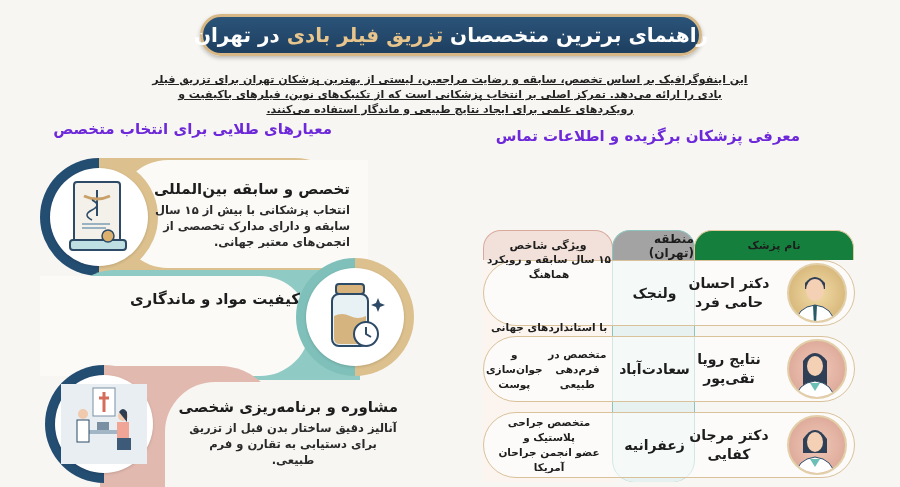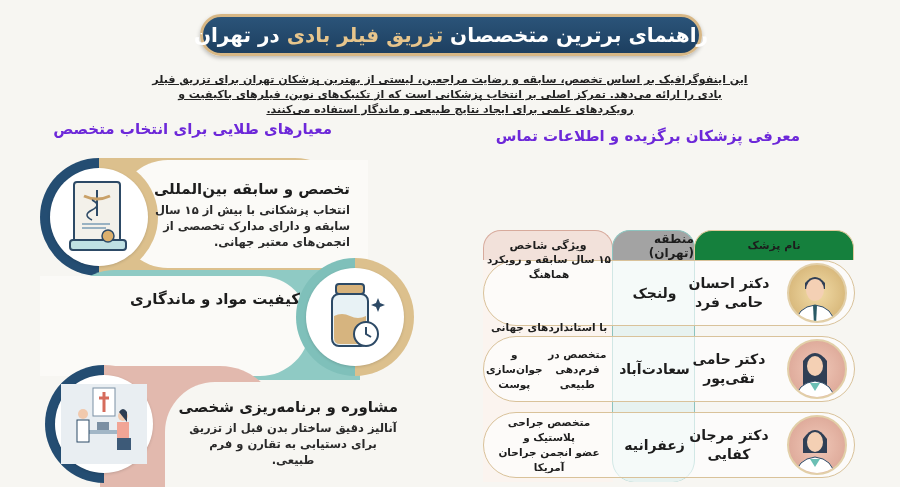--- a/index.html
+++ b/index.html
@@ -169,21 +169,21 @@
     <svg width="60" height="60" viewBox="0 0 60 60">
       <path d="M20 18 q10 -12 20 0 v6 h-20z" fill="#2f3f55"></path>
       <ellipse cx="30" cy="25" rx="9" ry="11" fill="#f4d0b4"></ellipse>
       <path d="M10 60 q2 -18 20 -20 q18 2 20 20z" fill="#fff" stroke="#2d4a66"></path>
       <path d="M28 40 h4 l-1 20 h-2z" fill="#2a5a66"></path>
     </svg>
   </div>
 
   <div class="row" style="top:336px;">
     <div class="cell cell-name" style="right:80px;width:90px;flex-direction:column;">
-      <span>دکتر حامی</span>
+      <span>نتایج رویا</span>
       <span>تقی‌پور</span>
     </div>
     <div class="cell cell-area" style="left:129px;width:83px;">سعادت‌آباد</div>
     <div class="cell cell-feat" style="left:2px;width:126px;flex-direction:row;">
       <span>متخصص در فرم‌دهی طبیعی</span>
       <span>و جوان‌سازی پوست</span>
     </div>
   </div>
   <div class="avatar" style="left:787px;top:339px;background:radial-gradient(circle,#f0c8b8,#d8a090);">
     <svg width="60" height="60" viewBox="0 0 60 60">

